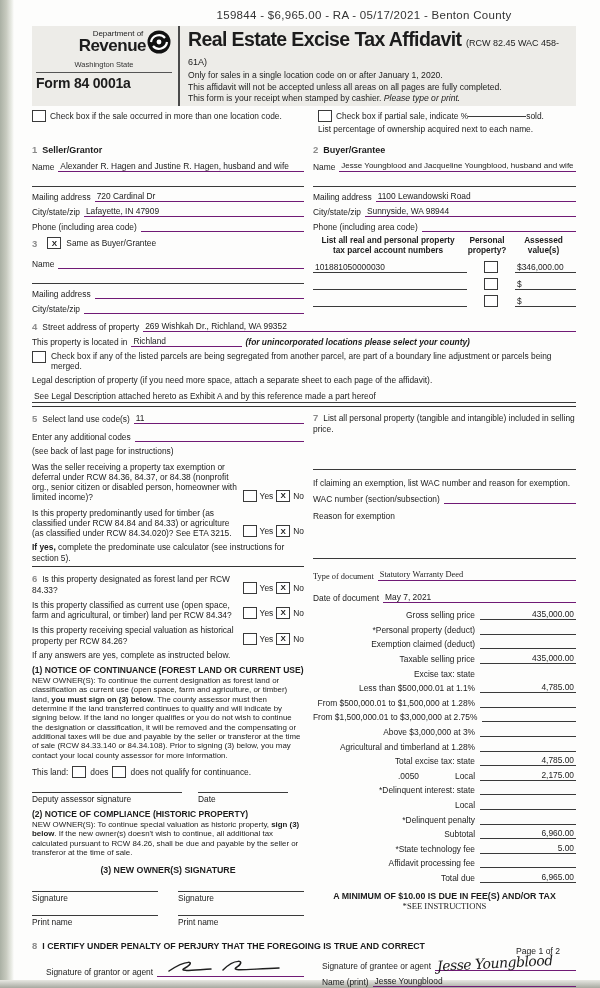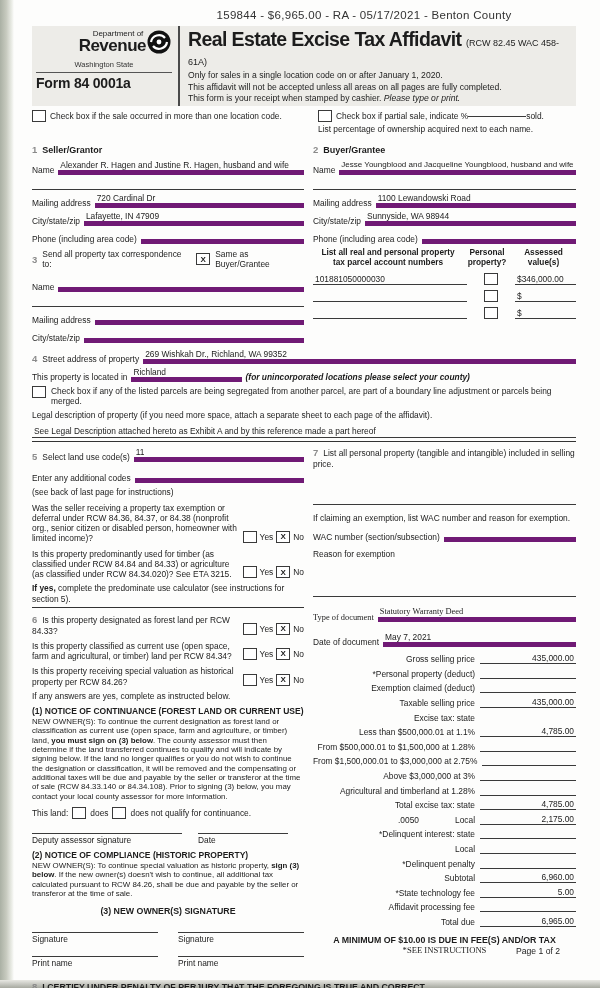--- a/index.html
+++ b/index.html
@@ -27,21 +27,21 @@
   .hnote .em{font-style:italic;}
   
   .cb{display:inline-flex;width:12px;height:10px;border:1px solid #3a3a3a;background:#fff;
       align-items:center;justify-content:center;font-size:8px;font-weight:bold;flex:none;}
   .cbrow{display:flex;align-items:center;margin-top:4px;font-size:8.4px;}
   .wline{display:inline-block;border-bottom:1px solid #3a3a3a;}
   .own-note{font-size:8.4px;margin-top:2px;margin-left:286px;}
   
   .frow{display:flex;align-items:flex-end;font-size:8.4px;margin-top:3px;min-height:12px;}
   .fl{white-space:nowrap;margin-right:4px;}
-  .line{flex:1;border-bottom:5px solid #701a75;padding:0 2px 0 2px;min-height:10px;}
+  .line{flex:1;border-bottom:1px solid #701a75;padding:0 2px 0 2px;min-height:10px;}
   .blankline{border-bottom:1px solid #3a3a3a;height:11px;margin-top:3px;}
   .secnum{color:#8a8a8a;font-weight:bold;font-size:9.5px;margin-right:5px;}
   .sechead{font-size:9px;font-weight:bold;}
   .cols{display:flex;margin-top:5px;}
   .colL{width:272px;padding-right:9px;}
   .colR{width:263px;padding-left:0px;}
   
   .phead{display:flex;font-size:8.3px;font-weight:bold;text-align:center;margin-top:4px;line-height:1.2;}
   .pc1{width:150px;} .pc2{width:48px;} .pc3{flex:1;}
   .prow{display:flex;align-items:flex-end;margin-top:4px;min-height:13px;font-size:8.4px;}
@@ -152,21 +152,20 @@
         <div class="frow">
             <span class="fl">City/state/zip</span>
             <span class="line">Lafayette, IN 47909</span>
           </div>
         <div class="frow">
             <span class="fl">Phone (including area code)</span>
             <span class="line"></span>
           </div>
         <div class="frow" style="margin-top:5px;align-items:center;">
           <span class="secnum">3</span>
-          <span>Send all property tax correspondence to:</span>
           <span class="cb" style="margin-left:5px;">X</span>
           <span style="margin-left:5px;">Same as Buyer/Grantee</span>
         </div>
         <div class="frow" style="margin-top:8px;">
             <span class="fl">Name</span>
             <span class="line"></span>
           </div>
         <div class="blankline"></div>
         <div class="frow">
             <span class="fl">Mailing address</span>

